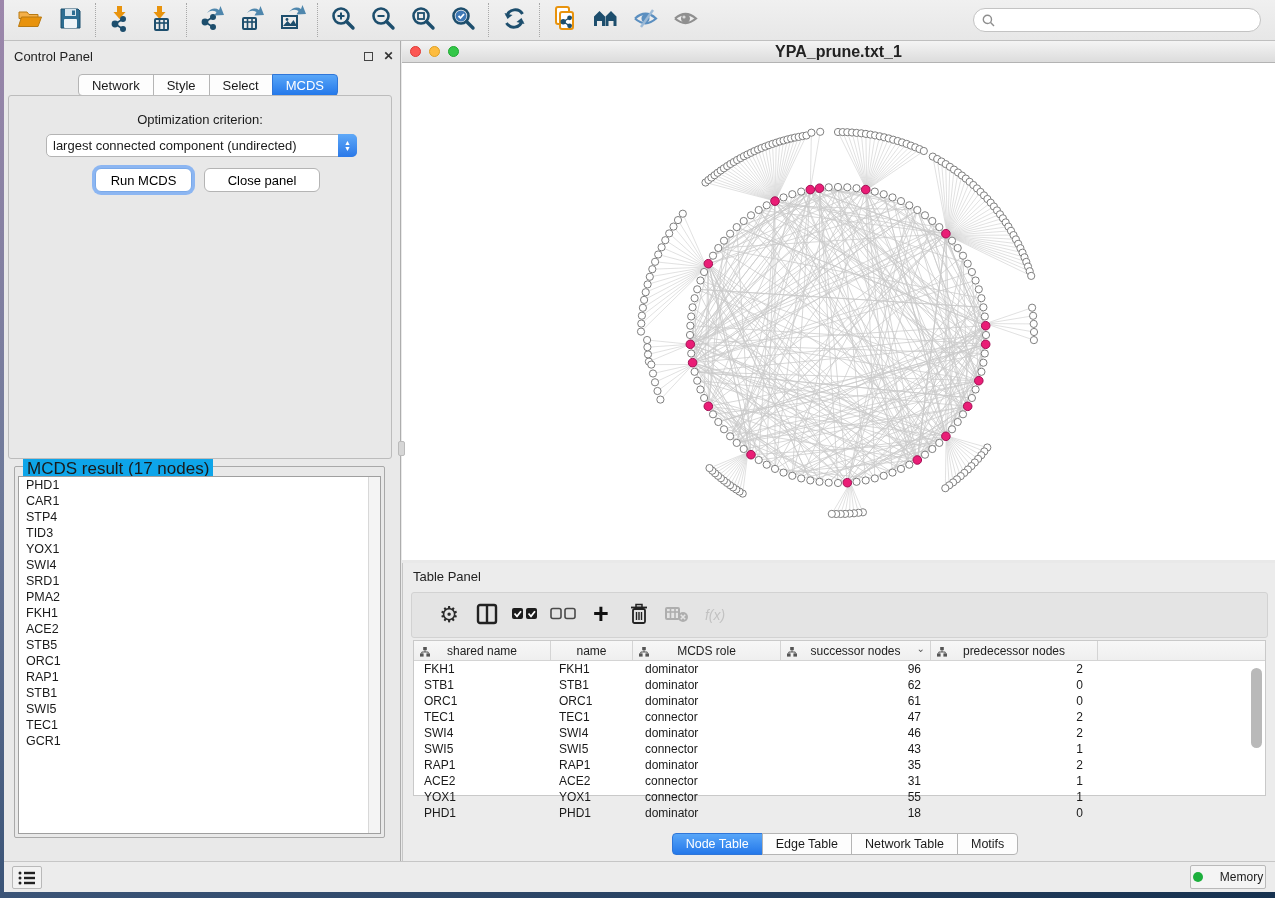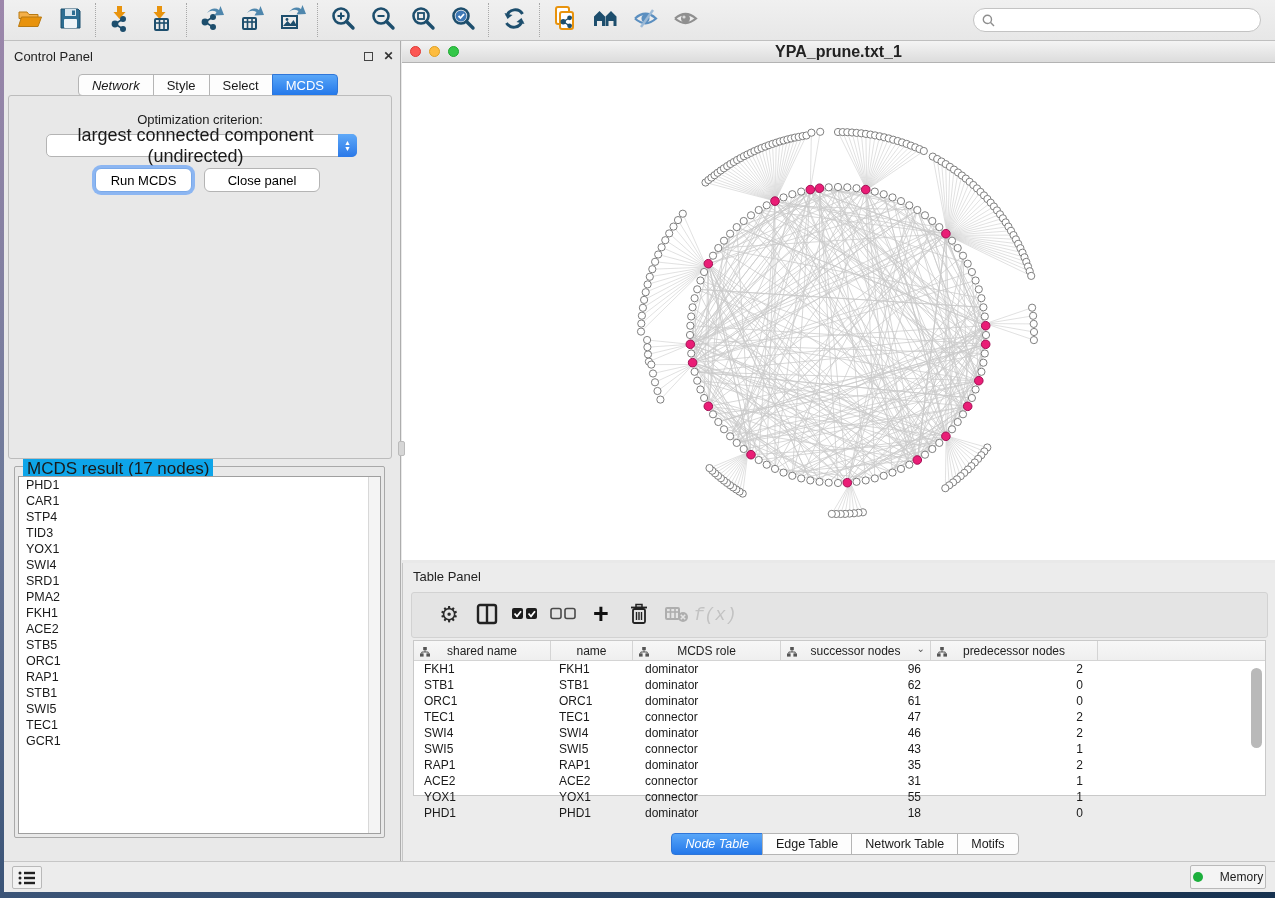--- a/index.html
+++ b/index.html
@@ -26,30 +26,30 @@
   .panel-title { font-size:13px; color:#222; }
   .win-btn { position:absolute; width:13px; height:13px; display:flex; align-items:center;
     justify-content:center; cursor:pointer; font-size:12px; color:#333; }
   .float-glyph { width:9px; height:9px; border:1.5px solid #444; }
 
   #control-panel { position:absolute; left:0; top:41px; width:397px; height:820px;
     background:#e9e9e9; border-right:1px solid #adadad; }
   #cp-tabs { position:absolute; left:0; top:33px; width:100%; display:flex; justify-content:center; }
   .seg-tab { height:22px; padding:0 13px; background:#fdfdfd; border:1px solid #b5b5b5;
     margin-left:-1px; display:flex; align-items:center; font-size:13px; cursor:pointer; }
-  .seg-tab:first-child { border-radius:4px 0 0 4px; margin-left:12px;font-style:italic; }
+  .seg-tab:first-child { border-radius:4px 0 0 4px; margin-left:12px; }
   .seg-tab:last-child { border-radius:0 4px 4px 0; }
   .seg-tab.active { background:linear-gradient(#58a6f8,#2478ea); color:#fff; border-color:#2f76d8; }
 
   #cp-box { position:absolute; left:4px; top:54px; width:384px; height:364px;
     background:#e8e8e8; border:1px solid #bcbcbc; border-radius:3px; }
   #opt-label { position:absolute; left:0; top:16px; width:100%; text-align:center; font-size:13px; }
   #opt-select { position:absolute; left:37px; top:38px; width:311px; height:23px; background:#fff;
     border:1px solid #b4b4b4; border-radius:5px; display:flex; align-items:center; cursor:pointer; }
-  #opt-select .sel-text { flex:1; text-align:center; font-size:18px; padding-left:6px; }
+  #opt-select .sel-text { flex:1; text-align:left; font-size:13px; padding-left:6px; }
   #opt-select .stepper { width:19px; height:23px; margin-right:-1px; border-radius:0 5px 5px 0;
     background:linear-gradient(#5fa9f8,#2a78e8); color:#fff; display:flex; flex-direction:column;
     align-items:center; justify-content:center; font-size:7px; line-height:6px; }
   .cp-btn { position:absolute; top:72px; height:24px; background:#fff; border:1px solid #b4b4b4;
     border-radius:6px; font-size:13px; font-family:"Liberation Sans",sans-serif; cursor:pointer; }
   #run-btn { left:86px; width:97px; box-shadow:0 0 0 3px rgba(110,165,245,.75); border-color:#7aa9e8; }
   #closepanel-btn { left:195px; width:116px; }
 
   #mcds-group { position:absolute; left:10px; top:425px; width:371px; height:372px;
     border:1px solid #a9a9a9; border-radius:2px; }
@@ -1100,21 +1100,21 @@
                 <rect x="1" y="3" width="13" height="11" rx="1" fill="none" stroke="#6e6e6e" stroke-width="2"></rect>
                 <line x1="1" y1="7" x2="14" y2="7" stroke="#6e6e6e" stroke-width="1.6"></line>
                 <line x1="5.5" y1="3" x2="5.5" y2="14" stroke="#6e6e6e" stroke-width="1.6"></line>
                 <line x1="10" y1="3" x2="10" y2="14" stroke="#6e6e6e" stroke-width="1.6"></line>
               </g>
               <circle cx="18" cy="12" r="5" fill="#6e6e6e"></circle>
               <path d="M15.8 9.8 l4.4 4.4 M20.2 9.8 l-4.4 4.4" stroke="#e4e4e4" stroke-width="1.6"></path>
             </svg></span>
         </button>
         <button class="tp-ic disabled">
-          <span><span style="font-family:Liberation Mono, monospace;font-style:italic;font-size:18px;color:#9a9a9a;">f(x)</span></span>
+          <span><span style="font-family:Liberation Sans, sans-serif;font-style:italic;font-size:14px;color:#9a9a9a;">f(x)</span></span>
         </button>
       </div>
 
     <div id="table-wrap">
       <div id="thead">
           <div class="th" style="width: 137px;">
             <span class="colicon"><svg width="10" height="10" viewBox="0 0 10 10">
                 <rect x="3.2" y="0" width="3.6" height="3.2" fill="#555"></rect>
                 <rect x="0" y="6.4" width="3.6" height="3.2" fill="#555"></rect>
                 <rect x="6.4" y="6.4" width="3.6" height="3.2" fill="#555"></rect>

